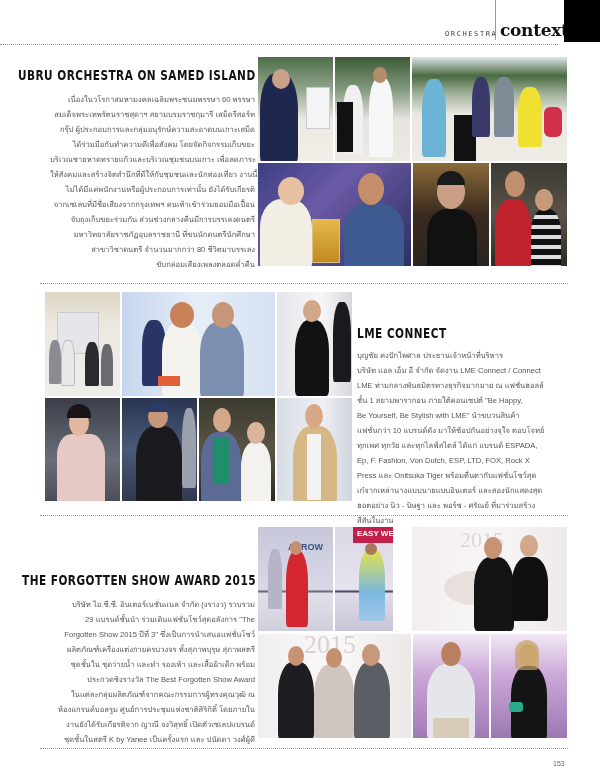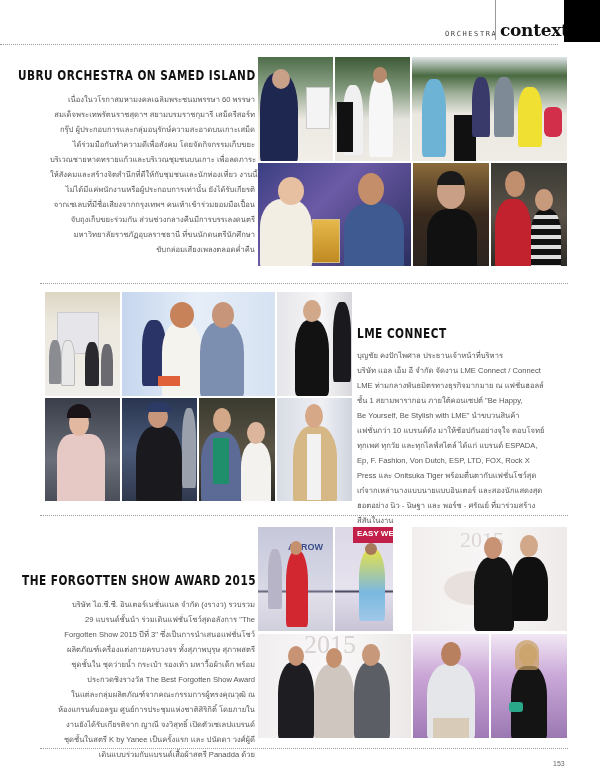--- a/index.html
+++ b/index.html
@@ -40,20 +40,21 @@
     <p>เนื่องในวโรกาสมหามงคลเฉลิมพระชนมพรรษา 60 พรรษา</p>
     <p>สมเด็จพระเทพรัตนราชสุดาฯ สยามบรมราชกุมารี เสม็ดรีสอร์ท</p>
     <p>กรุ๊ป ผู้ประกอบการและกลุ่มอนุรักษ์ความสะอาดบนเกาะเสม็ด</p>
     <p>ได้ร่วมมือกันทำความดีเพื่อสังคม โดยจัดกิจกรรมเก็บขยะ</p>
     <p>บริเวณชายหาดทรายแก้วและบริเวณชุมชนบนเกาะ เพื่อลดภาระ</p>
     <p>ให้สังคมและสร้างจิตสำนึกที่ดีให้กับชุมชนและนักท่องเที่ยว งานนี้</p>
     <p>ไม่ได้มีแค่พนักงานหรือผู้ประกอบการเท่านั้น ยังได้รับเกียรติ</p>
     <p>จากเซเลบที่มีชื่อเสียงจากกรุงเทพฯ คนเท้าเข้าร่วมยอมมือเปื้อน</p>
     <p>จับถุงเก็บขยะร่วมกัน ส่วนช่วงกลางคืนมีการบรรเลงดนตรี</p>
     <p>มหาวิทยาลัยราชภัฏอุบลราชธานี ที่ขนนักดนตรีนักศึกษา</p>
+    <p>สาขาวิชาดนตรี จำนวนมากกว่า 80 ชีวิตมาบรรเลง</p>
     <p>ขับกล่อมเสียงเพลงตลอดค่ำคืน</p>
   </div>
 
   <div class="photo" style="left:258px;top:57px;width:75px;height:104px;background:linear-gradient(#4f6e4a 0%,#8fa48a 30%,#ece9e2 60%,#f2efe8 100%);">
     <div class="fig" style="left:2px;top:16px;width:38px;height:90px;background:#1e2750;"></div>
     <div class="head" style="left:14px;top:12px;width:18px;height:20px;background:#c9a088;"></div>
     <div class="abs" style="left:48px;top:30px;width:22px;height:40px;background:#f4f4f4;border:1px solid #ccc;"></div>
   </div>
   <div class="photo" style="left:335px;top:57px;width:75px;height:104px;background:linear-gradient(#3e5a36 0%,#7f977a 30%,#e6e4df 60%,#eeeae4 100%);">
     <div class="fig" style="left:8px;top:28px;width:20px;height:70px;background:#f0f0f0;"></div>
@@ -156,27 +157,26 @@
 
 <div class="dotline" style="left:40px;top:515px;width:528px;"></div>
 
 <div>
   <div class="title right" style="right:344px;top:572px;">THE FORGOTTEN SHOW AWARD 2015</div>
   <div class="body right" style="right:345px;top:597px;width:210px;">
     <p>บริษัท ไอ.ซี.ซี. อินเตอร์เนชั่นแนล จำกัด (งรางว) รวบรวม</p>
     <p>29 แบรนด์ชั้นนำ ร่วมเดินแฟชั่นโชว์สุดอลังการ "The</p>
     <p>Forgotten Show 2015 ปีที่ 3" ซึ่งเป็นการนำเสนอแฟชั่นโชว์</p>
     <p>ผลิตภัณฑ์เครื่องแต่งกายครบวงจร ทั้งสุภาพบุรุษ สุภาพสตรี</p>
-    <p>ชุดชั้นใน ชุดว่ายน้ำ กระเป๋า รองเท้า มหาวื้อผ้าเด็ก พร้อม</p>
+    <p>ชุดชั้นใน ชุดว่ายน้ำ และท๋า รองเท้า และเสื้อผ้าเด็ก พร้อม</p>
     <p>ประกวดชิงรางวัล The Best Forgotten Show Award</p>
     <p>ในแต่ละกลุ่มผลิตภัณฑ์จากคณะกรรมการผู้ทรงคุณวุฒิ ณ</p>
     <p>ห้องแกรนด์บอลรูม ศูนย์การประชุมแห่งชาติสิริกิติ์ โดยภายใน</p>
     <p>งานยังได้รับเกียรติจาก ญาณี จงวิสุทธิ์ เปิดตัวเซเลปแบรนด์</p>
     <p>ชุดชั้นในสตรี K by Yanee เป็นครั้งแรก และ ปนัดดา วงศ์ผู้ดี</p>
-    <p>เดินแบบร่วมกับแบรนด์เสื้อผ้าสตรี Panadda ด้วย</p>
   </div>
 
   <div class="photo" style="left:258px;top:527px;width:75px;height:104px;background:linear-gradient(#c6c8da 0%,#d8d8e6 60%,#6a6a80 62%,#e2e0ea 64%,#cfcfdc 100%);">
     <div class="cap" style="left:30px;top:15px;font-size:9px;color:#3a4e8a;">ARROW</div>
     <div class="fig" style="left:10px;top:22px;width:14px;height:60px;background:#b8b4c8;"></div>
     <div class="fig" style="left:28px;top:24px;width:22px;height:76px;background:#d22630;"></div>
     <div class="head" style="left:32px;top:14px;width:12px;height:14px;background:#c4906e;"></div>
   </div>
   <div class="photo" style="left:335px;top:527px;width:58px;height:104px;background:linear-gradient(#dcd8e6 0%,#e6e2ee 60%,#4a4a62 62%,#e0dcea 64%,#c8c4d6 100%);">
     <div class="abs" style="left:18px;top:0;width:57px;height:16px;background:#c2204a;"></div>

